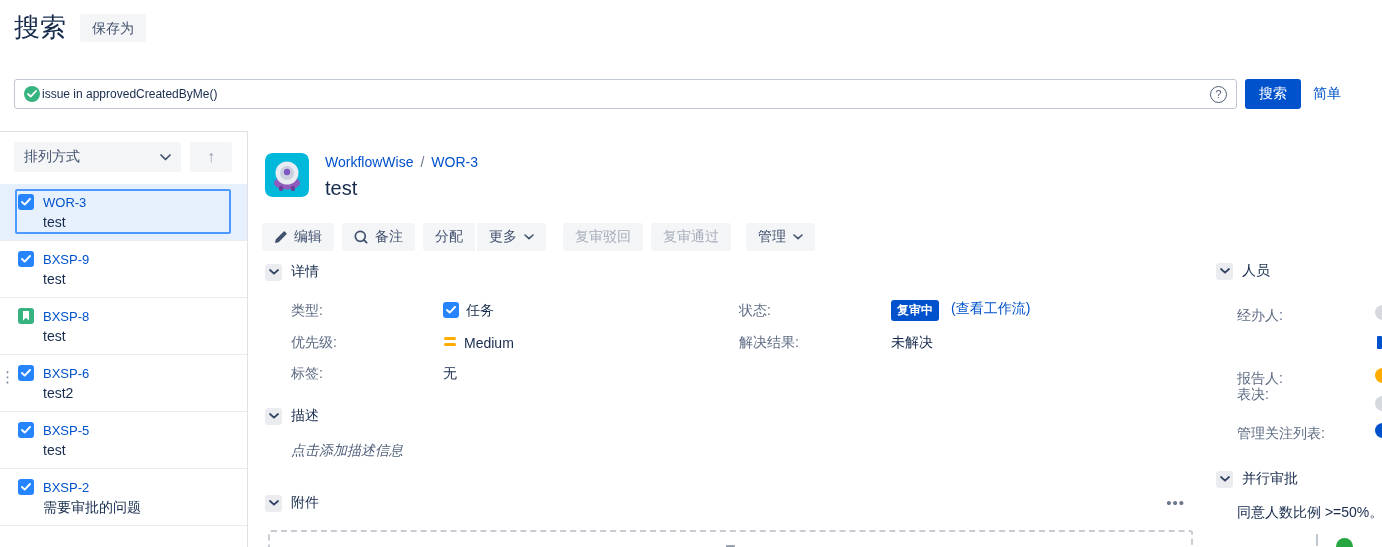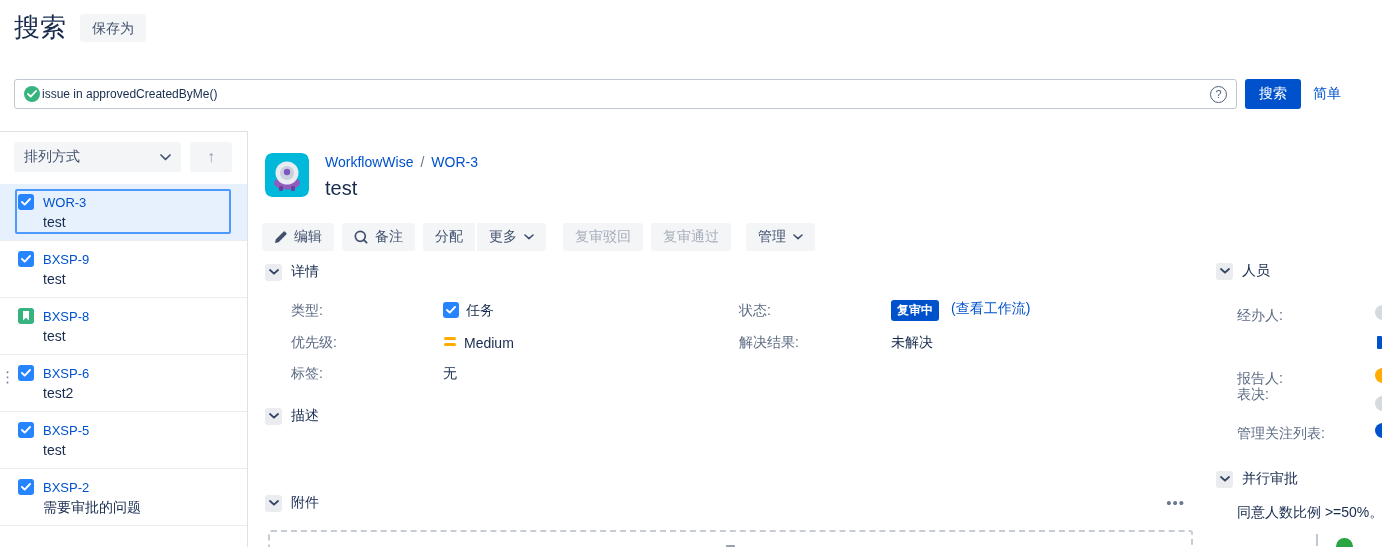--- a/index.html
+++ b/index.html
@@ -324,20 +324,21 @@
 
   <div class="sec-desc">
     <div class="section-header">
       <button class="chev-btn">
         <svg width="10" height="6" viewBox="0 0 10 6">
             <polyline points="1,1 5,4.7 9,1" fill="none" stroke="#344563" stroke-width="1.8" stroke-linecap="round" stroke-linejoin="round"></polyline>
           </svg>
       </button>
       <span class="section-title">描述</span>
     </div>
+    <div class="desc-placeholder">点击添加描述信息</div>
   </div>
 
   <div class="sec-attach">
     <div class="attach-header">
       <div class="section-header">
         <button class="chev-btn">
           <svg width="10" height="6" viewBox="0 0 10 6">
               <polyline points="1,1 5,4.7 9,1" fill="none" stroke="#344563" stroke-width="1.8" stroke-linecap="round" stroke-linejoin="round"></polyline>
             </svg>
         </button>

